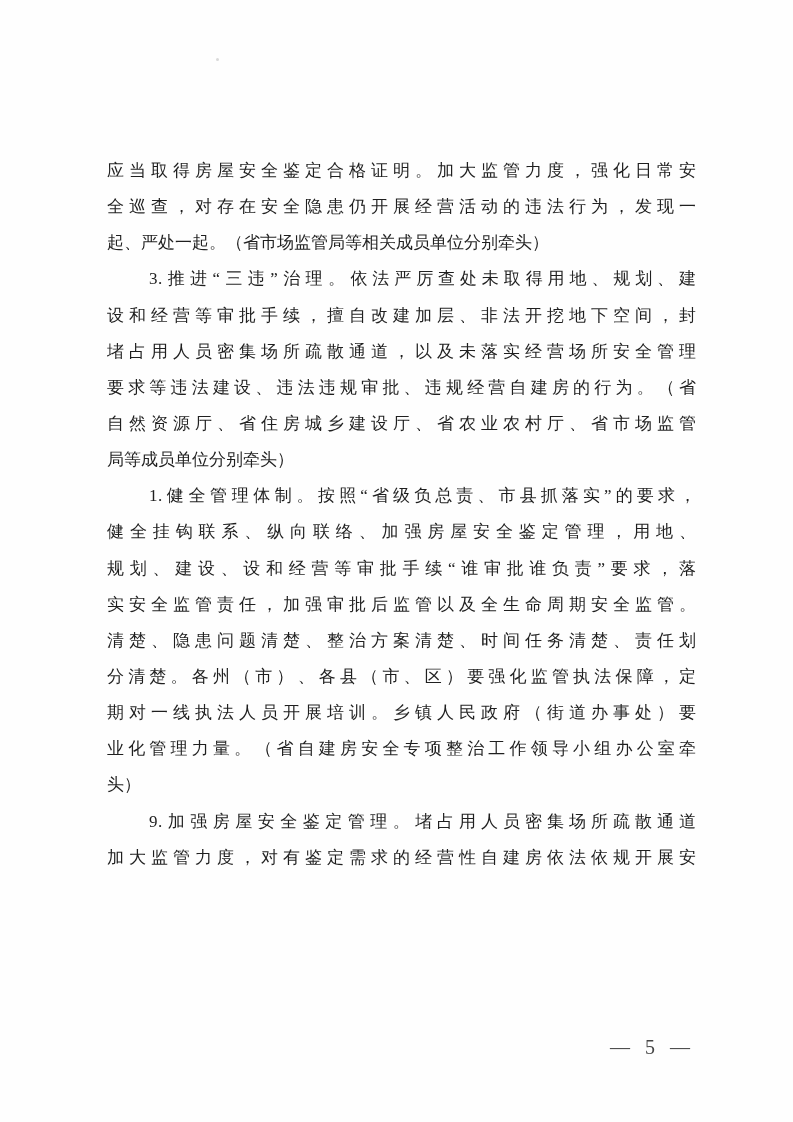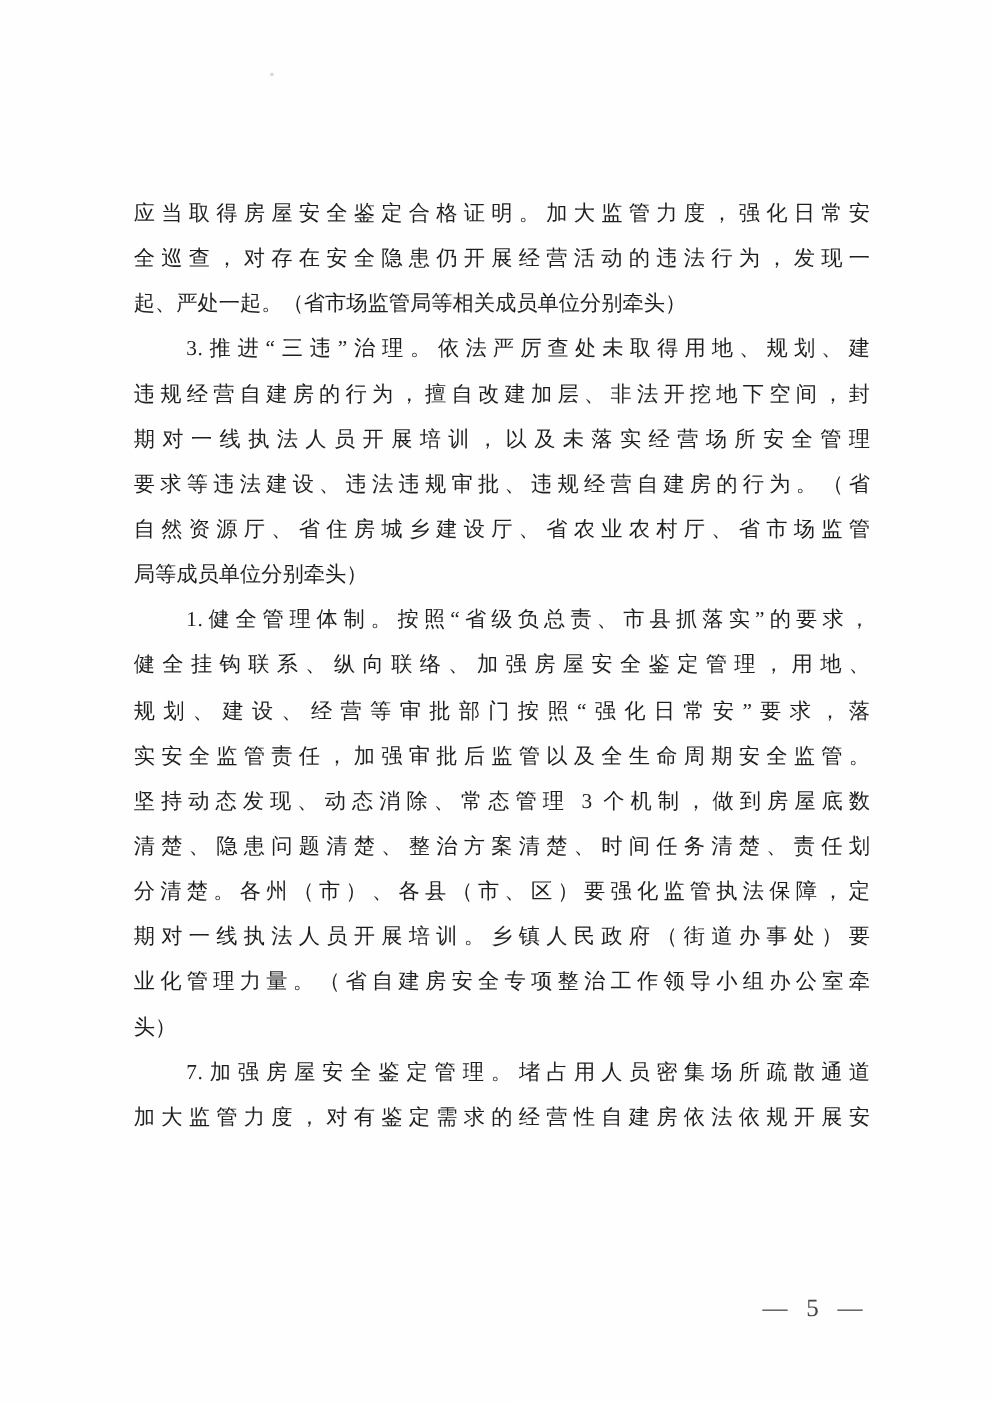--- a/index.html
+++ b/index.html
@@ -68,34 +68,33 @@
 
 <div class="page">
 
   <div class="speck"></div>
 
   <div class="text-block">
     <div class="line"><span>应当取得房屋安全鉴定合格证明。加大监管力度，强化日常安</span></div>
     <div class="line"><span>全巡查，对存在安全隐患仍开展经营活动的违法行为，发现一</span></div>
     <div class="line endline"><span>起、严处一起。（省市场监管局等相关成员单位分别牵头）</span></div>
     <div class="line indent"><span class="b">3.推进“三违”治理。</span><span>依法严厉查处未取得用地、规划、建</span></div>
-    <div class="line"><span>违规经营自建房的行为，擅自改建加层、非法开挖地下空间，封</span></div>
-    <div class="line"><span>期对一线执法人员开展培训，以及未落实经营场所安全管理</span></div>
+    <div class="line"><span>设和经营等审批手续，擅自改建加层、非法开挖地下空间，封</span></div>
+    <div class="line"><span>堵占用人员密集场所疏散通道，以及未落实经营场所安全管理</span></div>
     <div class="line"><span>要求等违法建设、违法违规审批、违规经营自建房的行为。（省</span></div>
     <div class="line"><span>自然资源厅、省住房城乡建设厅、省农业农村厅、省市场监管</span></div>
     <div class="line endline"><span>局等成员单位分别牵头）</span></div>
     <div class="line indent"><span class="b">1.健全管理体制。</span><span>按照“省级负总责、市县抓落实”的要求，</span></div>
     <div class="line"><span>健全挂钩联系、纵向联络、加强房屋安全鉴定管理，用地、</span></div>
-    <div class="line"><span>规划、建设、经营等审批部门按照“强化日常安”要求，落</span></div>
+    <div class="line"><span>规划、建设、设和经营等审批手续“谁审批谁负责”要求，落</span></div>
     <div class="line"><span>实安全监管责任，加强审批后监管以及全生命周期安全监管。</span></div>
-    <div class="line"><span>坚持动态发现、动态消除、常态管理 3 个机制，做到房屋底数</span></div>
     <div class="line"><span>清楚、隐患问题清楚、整治方案清楚、时间任务清楚、责任划</span></div>
     <div class="line"><span>分清楚。各州（市）、各县（市、区）要强化监管执法保障，定</span></div>
     <div class="line"><span>期对一线执法人员开展培训。乡镇人民政府（街道办事处）要</span></div>
     <div class="line"><span>业化管理力量。（省自建房安全专项整治工作领导小组办公室牵</span></div>
     <div class="line endline"><span>头）</span></div>
-    <div class="line indent"><span class="b">7.加强房屋安全鉴定管理。</span><span>堵占用人员密集场所疏散通道</span></div>
+    <div class="line indent"><span class="b">9.加强房屋安全鉴定管理。</span><span>堵占用人员密集场所疏散通道</span></div>
     <div class="line"><span>加大监管力度，对有鉴定需求的经营性自建房依法依规开展安</span></div>
   </div>
 
   <div class="page-number">— 5 —</div>
 
 </div>
 
 </body></html>

